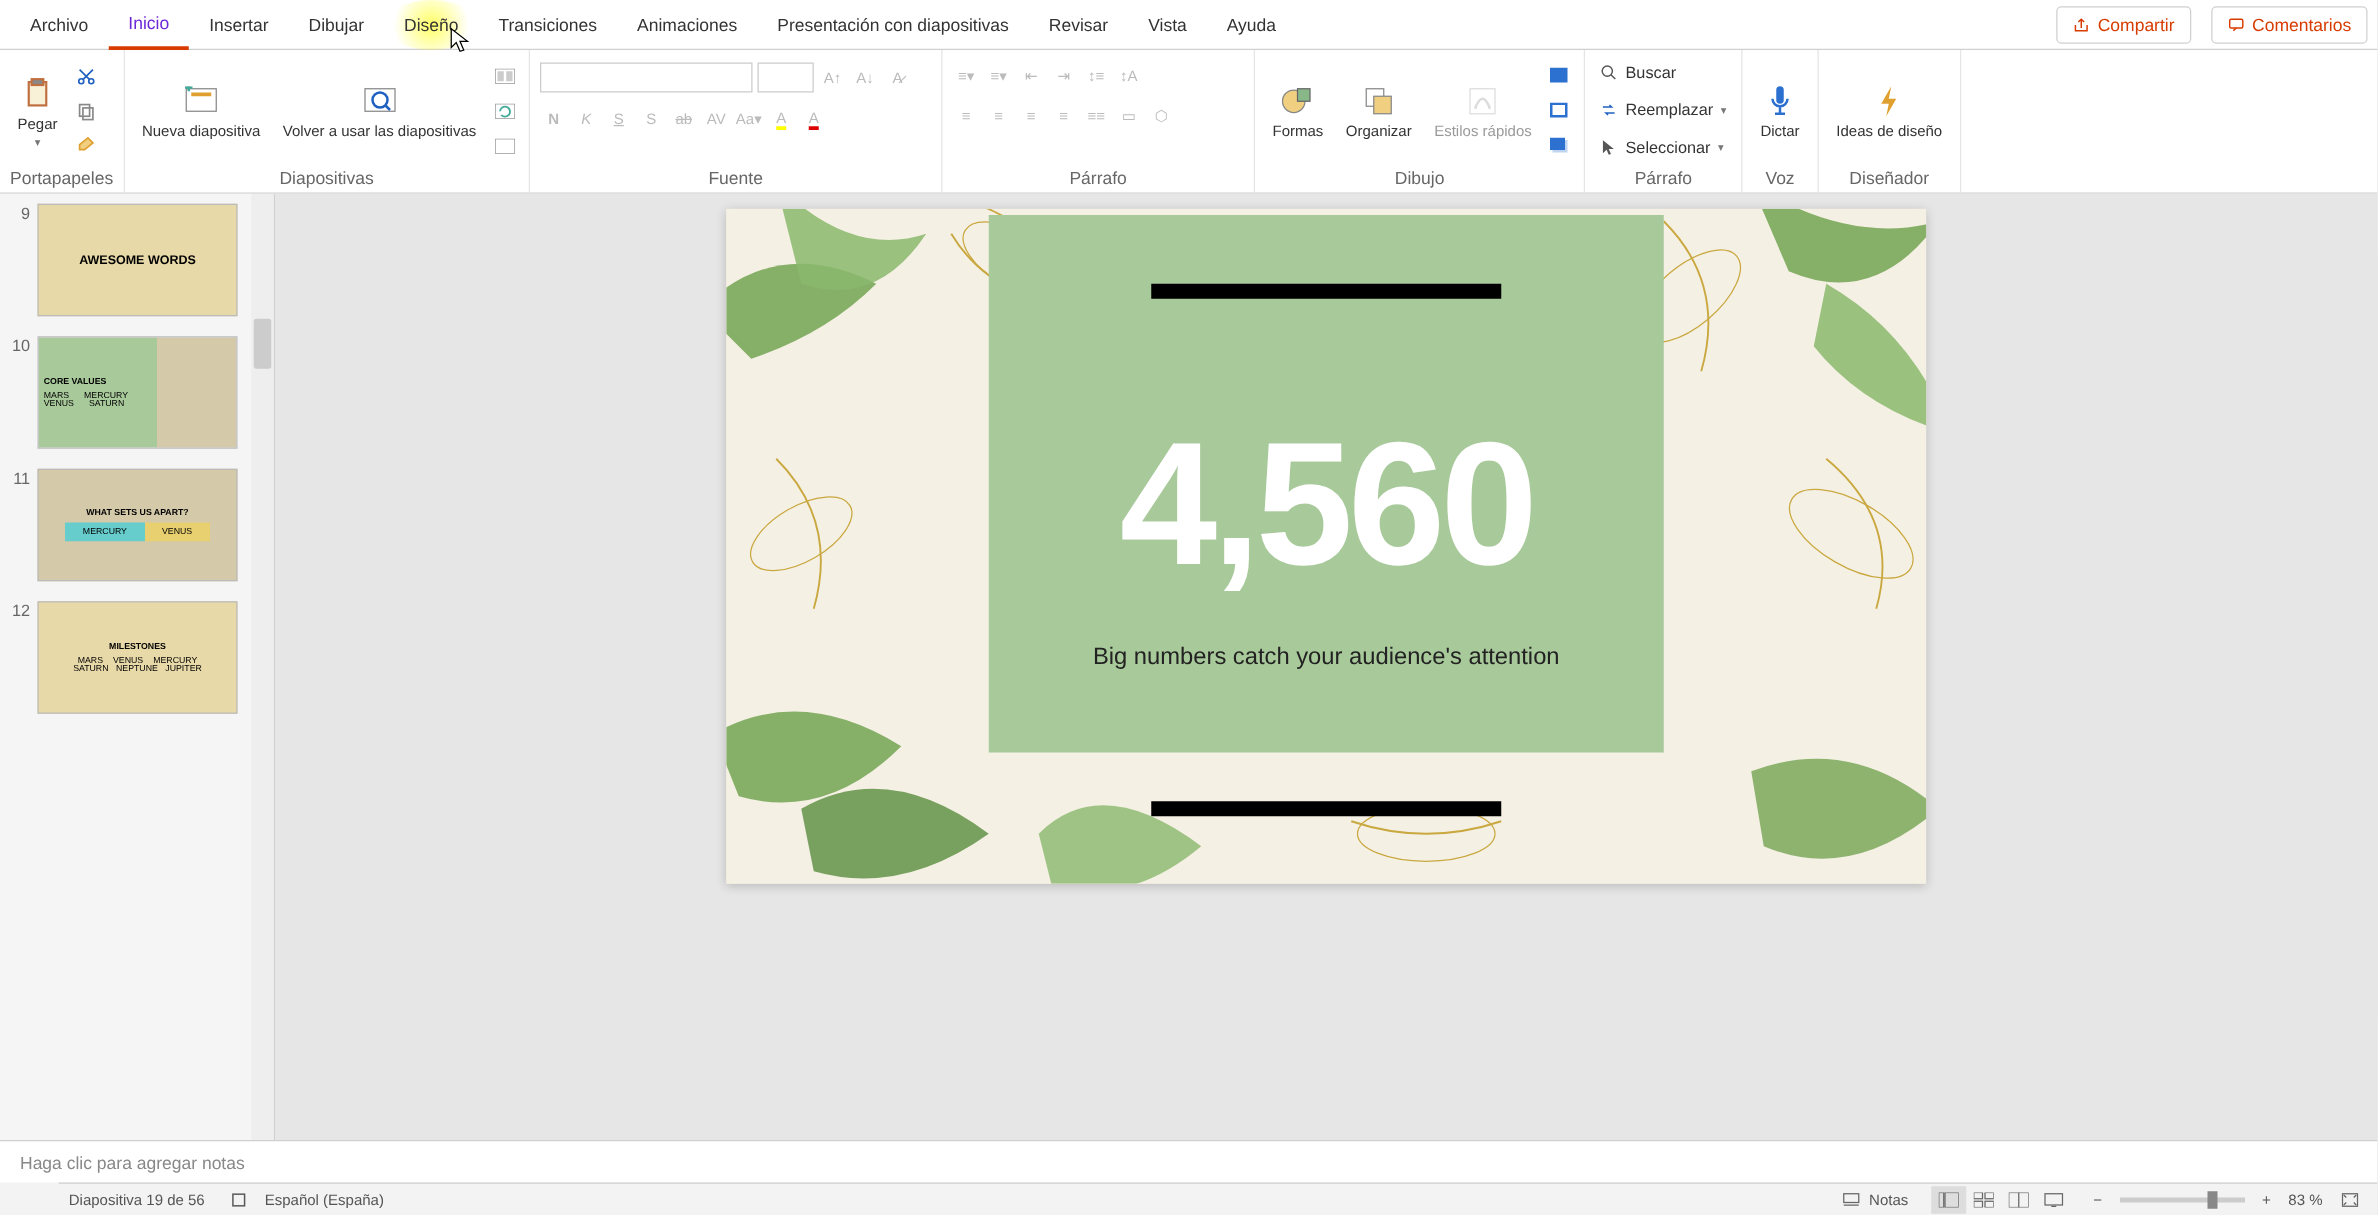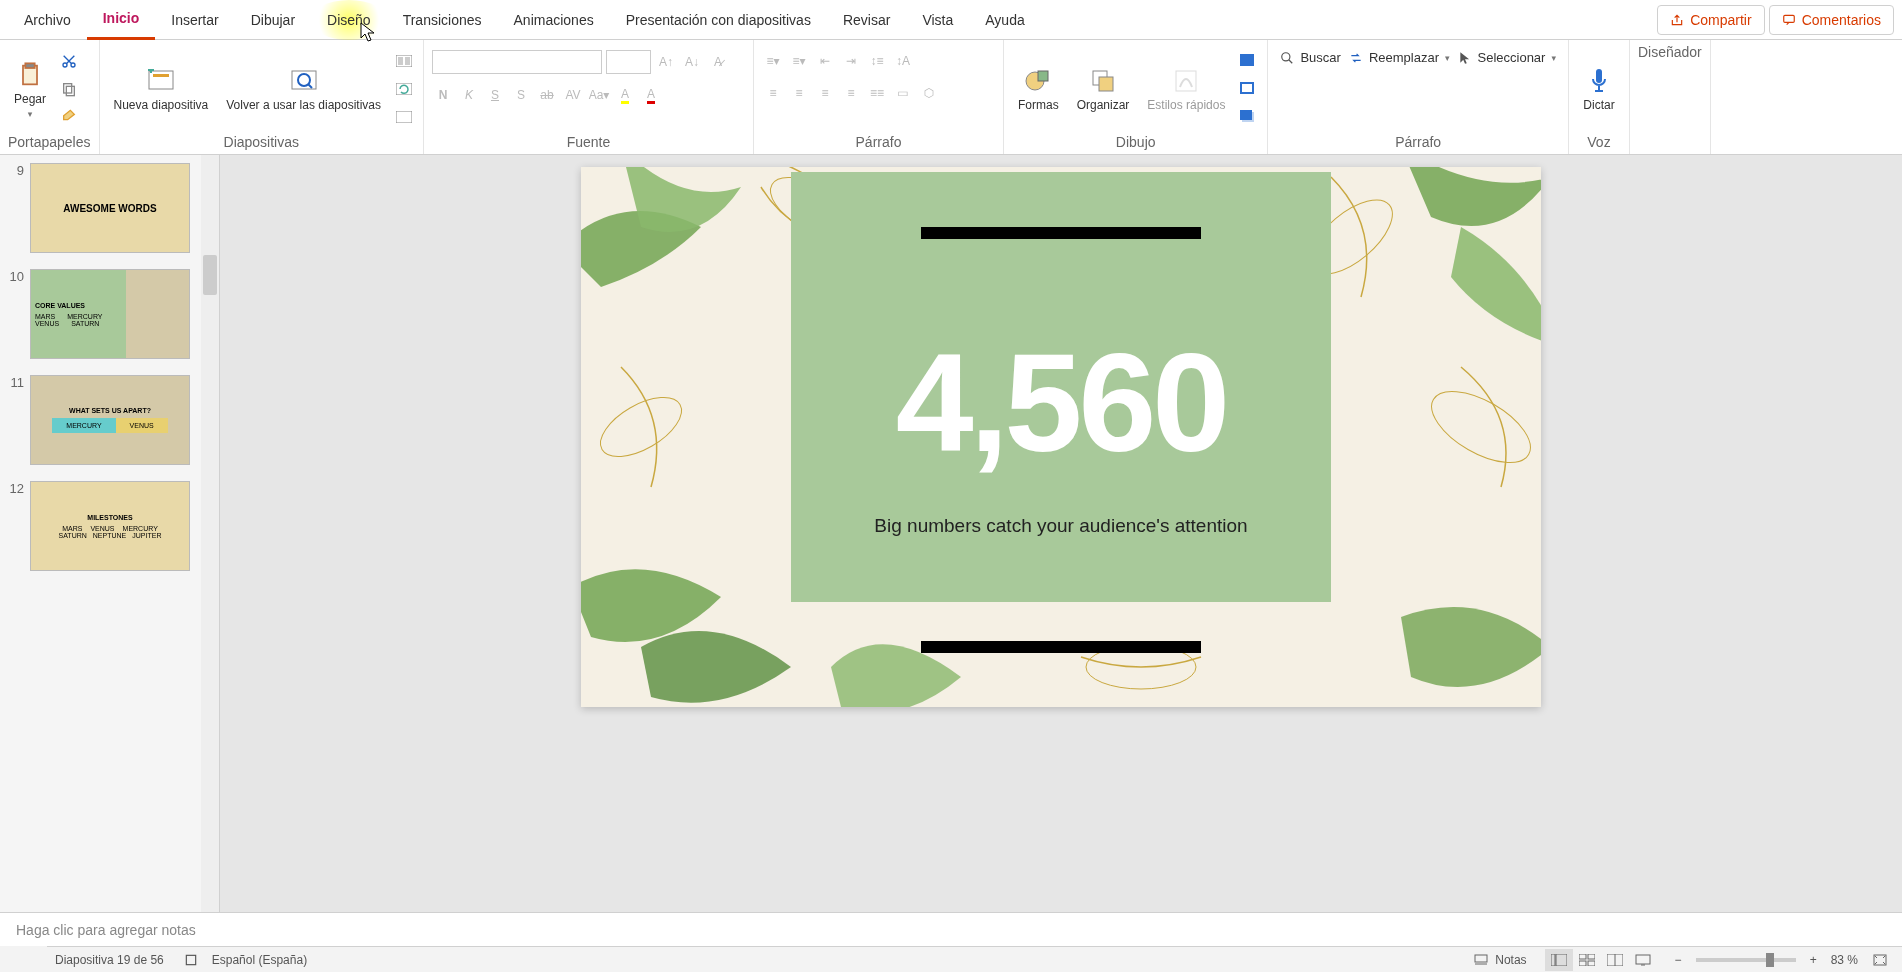--- a/index.html
+++ b/index.html
@@ -1,22 +1,22 @@
 <!DOCTYPE html>
 <html><head>
 <meta charset="utf-8">
 <style>
 * { margin: 0; padding: 0; box-sizing: border-box; font-family: "Segoe UI", sans-serif; }
 body { background: #f3f3f3; width: 1902px; height: 972px; overflow: hidden; display: flex; flex-direction: column; }
 
 
 .tabbar { height: 40px; background: #fff; display: flex; align-items: center; padding: 0 8px; border-bottom: 1px solid #d0d0d0; position: relative; }
 .tab { padding: 0 16px; height: 40px; display: flex; align-items: center; font-size: 14px; color: #333; cursor: pointer; }
-.tab.active { color: #be185d; font-weight: 700; border-bottom: 3px solid #d83b01; }
-.tabbar-right { margin-left: auto; display: flex; gap: 4px; }
+.tab.active { color: #6d28d9; font-weight: 400; border-bottom: 3px solid #d83b01; }
+.tabbar-right { margin-left: auto; display: flex; gap: 16px; }
 .rbutton { display: flex; align-items: center; gap: 6px; padding: 6px 12px; border: 1px solid #d0d0d0; border-radius: 4px; font-size: 14px; color: #d83b01; cursor: pointer; }
 
 
 .ribbon { height: 115px; background: #fff; display: flex; border-bottom: 1px solid #d0d0d0; }
 .group { display: flex; flex-direction: column; justify-content: space-between; border-right: 1px solid #e5e5e5; padding: 4px 8px 2px 8px; }
 .group-body { flex: 1; display: flex; align-items: center; gap: 6px; }
 .group-label { font-size: 14px; color: #666; text-align: center; padding-bottom: 2px; }
 .bigbtn { display: flex; flex-direction: column; align-items: center; justify-content: center; gap: 2px; padding: 2px 6px; cursor: pointer; }
 .bigbtn .ico { width: 32px; height: 32px; display: flex; align-items: center; justify-content: center; }
 .bigbtn .lbl { font-size: 12px; color: #333; text-align: center; line-height: 1.1; }
@@ -287,21 +287,21 @@
               <rect x="2" y="2" width="12" height="10" fill="#2c70d0" opacity="0.3"></rect>
               <rect x="0" y="0" width="12" height="10" fill="#2c70d0"></rect>
             </svg>
           </div>
       </div>
     </div>
     <div class="group-label">Dibujo</div>
   </div>
 
   <div class="group">
-    <div class="group-body" style="flex-direction:row; align-items:flex-start; gap:0; padding-top:4px;justify-content:center;">
+    <div class="group-body" style="flex-direction:column; align-items:flex-start; gap:11px; padding-top:4px;">
       <div class="editbtn">
         <span>
             <svg width="14" height="14" viewBox="0 0 24 24" fill="none" stroke="#555" stroke-width="2">
               <circle cx="10" cy="10" r="7"></circle>
               <path d="M15 15l6 6"></path>
             </svg>
           </span>
         <span>Buscar</span>
       </div>
       <div class="editbtn">
@@ -335,20 +335,30 @@
               <path d="M6 12a6 6 0 0 0 12 0M12 18v6M8 24h8" fill="none" stroke="#2c70d0" stroke-width="2"></path>
             </svg>
           </span>
         <span class="lbl">Dictar</span>
       </div>
     </div>
     <div class="group-label">Voz</div>
   </div>
 
   <div class="group">
+    <div class="group-body">
+      <div class="bigbtn">
+        <span class="ico">
+            <svg width="24" height="28" viewBox="0 0 24 28" fill="#e0a030">
+              <path d="M14 2 L6 16 L12 16 L10 26 L18 12 L12 12 Z"></path>
+            </svg>
+          </span>
+        <span class="lbl">Ideas de diseño</span>
+      </div>
+    </div>
     <div class="group-label">Diseñador</div>
   </div>
 </div>
 
 <div class="main">
 
   <div class="slidepanel">
     <div class="slide-item">
       <div class="slide-num">9</div>
       <div class="thumb" style="background:#e8d9a8">

